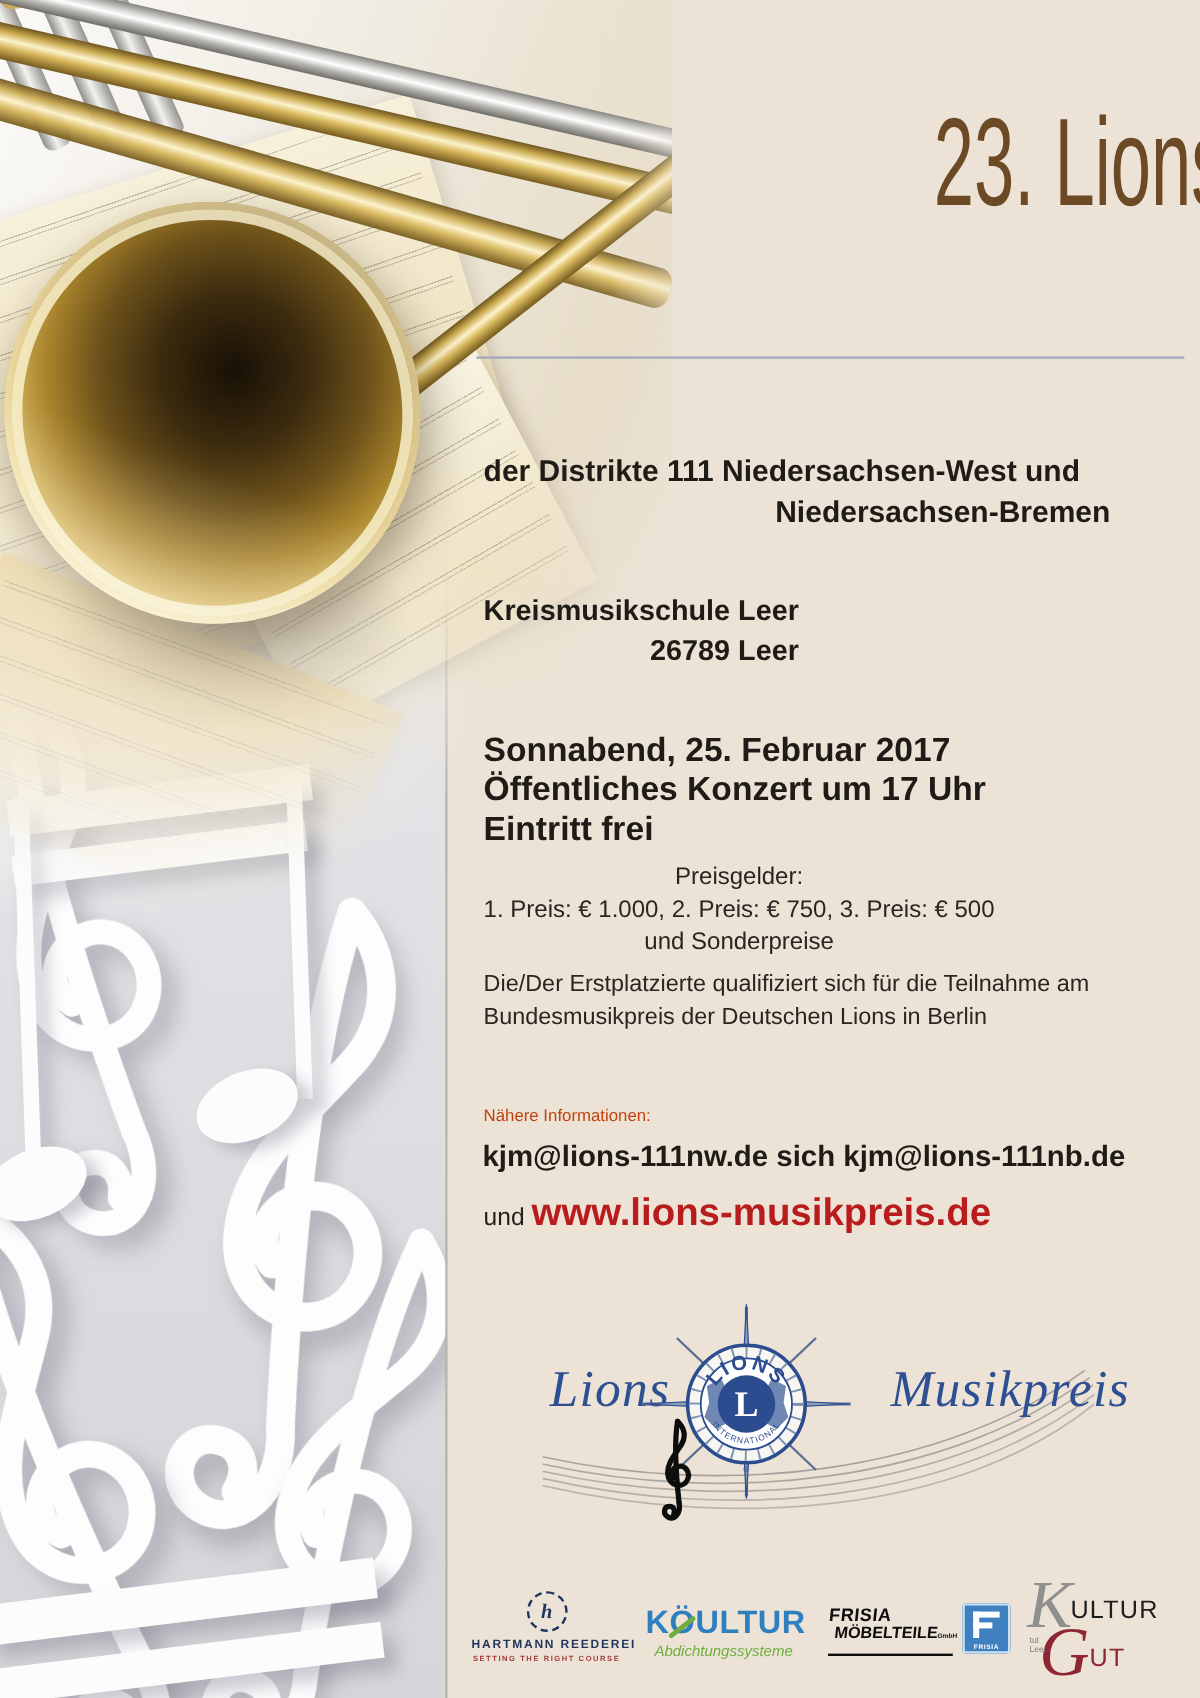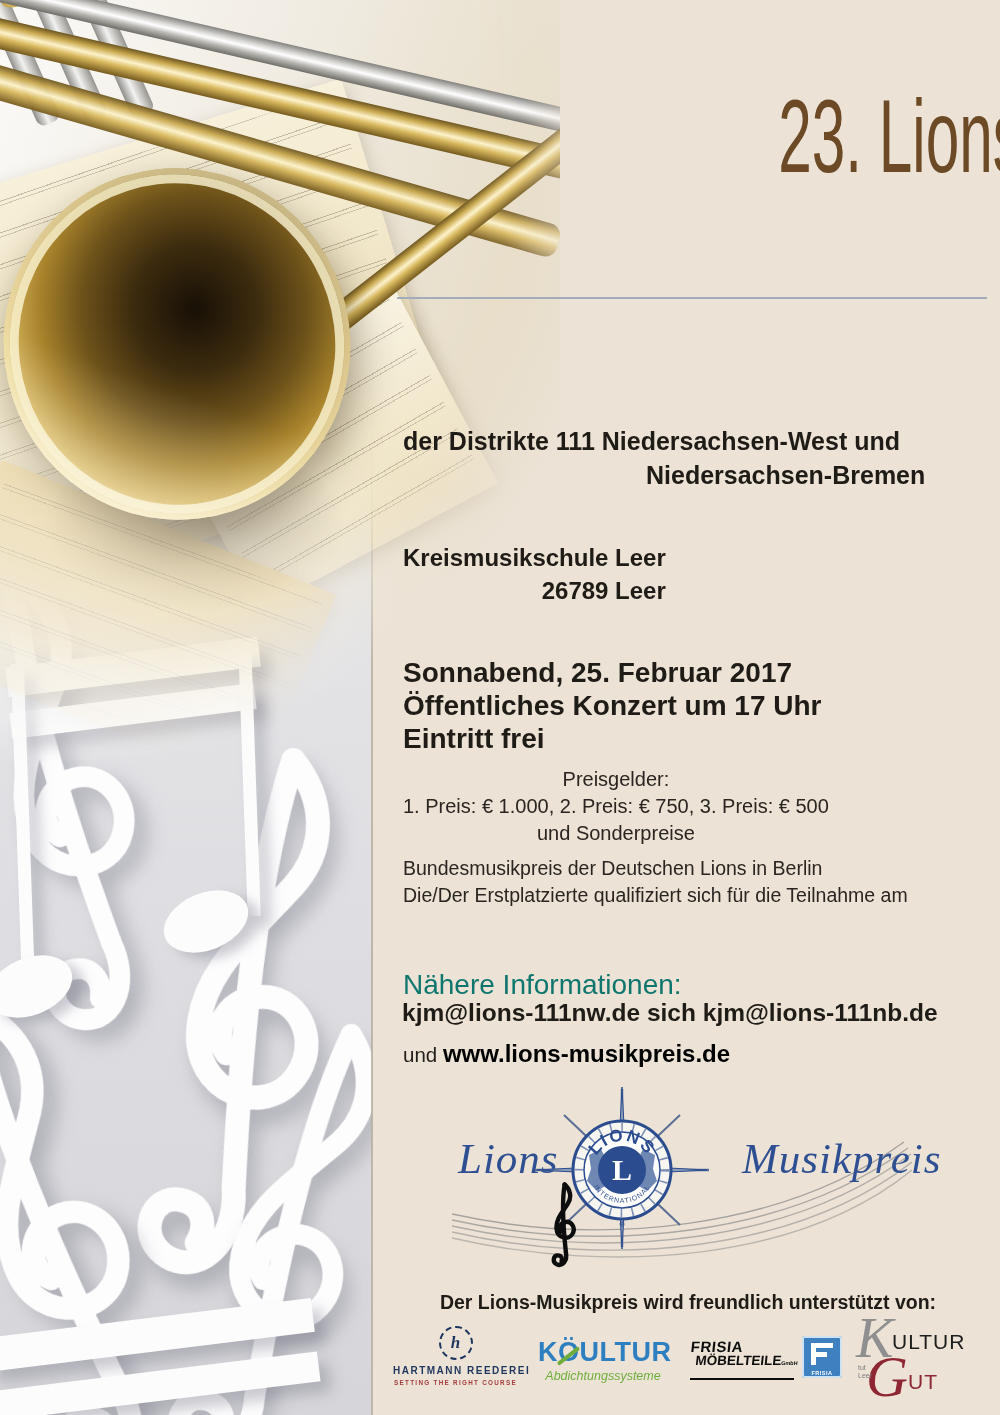--- a/index.html
+++ b/index.html
@@ -47,31 +47,31 @@
   .photo-fade{position:absolute;inset:0;background:linear-gradient(200deg,transparent 55%,rgba(250,250,250,.75) 88%);}
   
   .title1{position:absolute;left:380px;right:14px;top:84px;text-align:right;color:#6d4a26;
     font-size:104px;line-height:1;font-weight:400;white-space:nowrap;z-index:3;}
   .title1 .squeeze{display:inline-block;transform:scaleX(.58);transform-origin:100% 50%;letter-spacing:0px;}
   .title2{position:absolute;left:380px;right:14px;top:203px;text-align:right;color:#99a1b5;
     font-size:100px;line-height:1;font-weight:400;white-space:nowrap;z-index:3;}
   .title2 .squeeze{display:inline-block;transform:scaleX(.95);transform-origin:100% 50%;letter-spacing:2px;}
   .title-rule{position:absolute;left:397px;top:297px;width:590px;height:2px;background:#a3abbc;z-index:3;}
   
-  .txt{position:absolute;left:403px;color:#1f1b17;z-index:3;margin-top:48px;}
+  .txt{position:absolute;left:403px;color:#1f1b17;z-index:3;}
   .districts{top:376px;font-size:25px;font-weight:700;line-height:34px;}
   .districts .indent{padding-left:243px;}
   .venue{top:493px;font-size:24px;font-weight:700;line-height:33px;text-align:right;}
   .event{top:608px;font-size:28px;font-weight:700;line-height:33px;}
   .prizes{top:718px;font-size:20px;font-weight:400;line-height:27px;color:#2a2521;text-align:center;}
   .qual{top:807px;font-size:19.5px;font-weight:400;line-height:27px;color:#2a2521;}
-  .info-h{top:921px;font-size:28px;font-weight:400;color:#0f766e;}
+  .info-h{top:921px;font-size:14px;font-weight:400;color:#c2410c;}
   .emails{top:951px;font-size:24.5px;font-weight:700;left:402px;}
   .webline{top:992px;font-size:20.5px;font-weight:400;color:#221e1a;}
-  .webline .site{font-size:24px;font-weight:700;color:#000000;}
+  .webline .site{font-size:32px;font-weight:700;color:#b91c1c;}
   
   .logo-word{position:absolute;font-family:"Liberation Serif",serif;font-style:italic;color:#2e4f92;
     font-size:43px;z-index:4;letter-spacing:1px;}
   .logo-left{left:458px;top:1134px;}
   .logo-right{left:742px;top:1134px;}
   .swoosh{position:absolute;left:452px;top:1122px;z-index:3;}
   .emblem{position:absolute;left:527px;top:1085px;z-index:4;}
   .logo-clef{position:absolute;left:535px;top:1182px;z-index:5;}
   .logo-clef path{fill:none;stroke:#0d0d0d;stroke-linecap:round;}
   
@@ -200,22 +200,22 @@
     <div>Eintritt frei</div>
   </div>
 
   <div class="txt prizes">
     <div>Preisgelder:</div>
     <div>1. Preis: € 1.000, 2. Preis: € 750, 3. Preis: € 500</div>
     <div>und Sonderpreise</div>
   </div>
 
   <div class="txt qual">
+    <div>Die/Der Erstplatzierte qualifiziert sich für die Teilnahme am</div>
     <div>Bundesmusikpreis der Deutschen Lions in Berlin</div>
-    <div>Die/Der Erstplatzierte qualifiziert sich für die Teilnahme am</div>
   </div>
 
   <div class="txt info-h">Nähere Informationen:</div>
   <div class="txt emails">kjm@lions-111nw.de sich kjm@lions-111nb.de</div>
   <div class="txt webline">
     <span>und</span>
     <span class="site">www.lions-musikpreis.de</span>
   </div>
 
   <div class="logo-word logo-left">Lions</div>
@@ -261,21 +261,20 @@
     </text>
     <text x="95" y="142" text-anchor="middle" font-size="7" fill="#2b4d8f">®</text>
   </svg>
 
   <svg class="logo-clef" width="58" height="94" viewBox="0 0 60 150">
     <path d="M31,4 C40,12 43,24 36,35 C26,50 17,60 18,74 C19,90 38,94 44,82 C49,72 41,61 31,64 C24,66 21,74 26,79" stroke-width="7"></path>
     <path d="M31,4 C27,28 28,66 33,112" stroke-width="7"></path>
     <path d="M33,112 C36,126 27,136 18,131 C11,127 13,117 20,117 C26,117 28,122 26,127" stroke-width="7"></path>
   </svg>
 
-  <div class="supporters-h">Der Lions-Musikpreis wird freundlich unterstützt von:</div>
 
   <div class="sponsor hartmann">
     <div class="h-circle">
       <span>h</span>
     </div>
     <div class="h-name">HARTMANN REEDEREI</div>
     <div class="h-tag">SETTING THE RIGHT COURSE</div>
   </div>
 
   <div class="sponsor koester">

